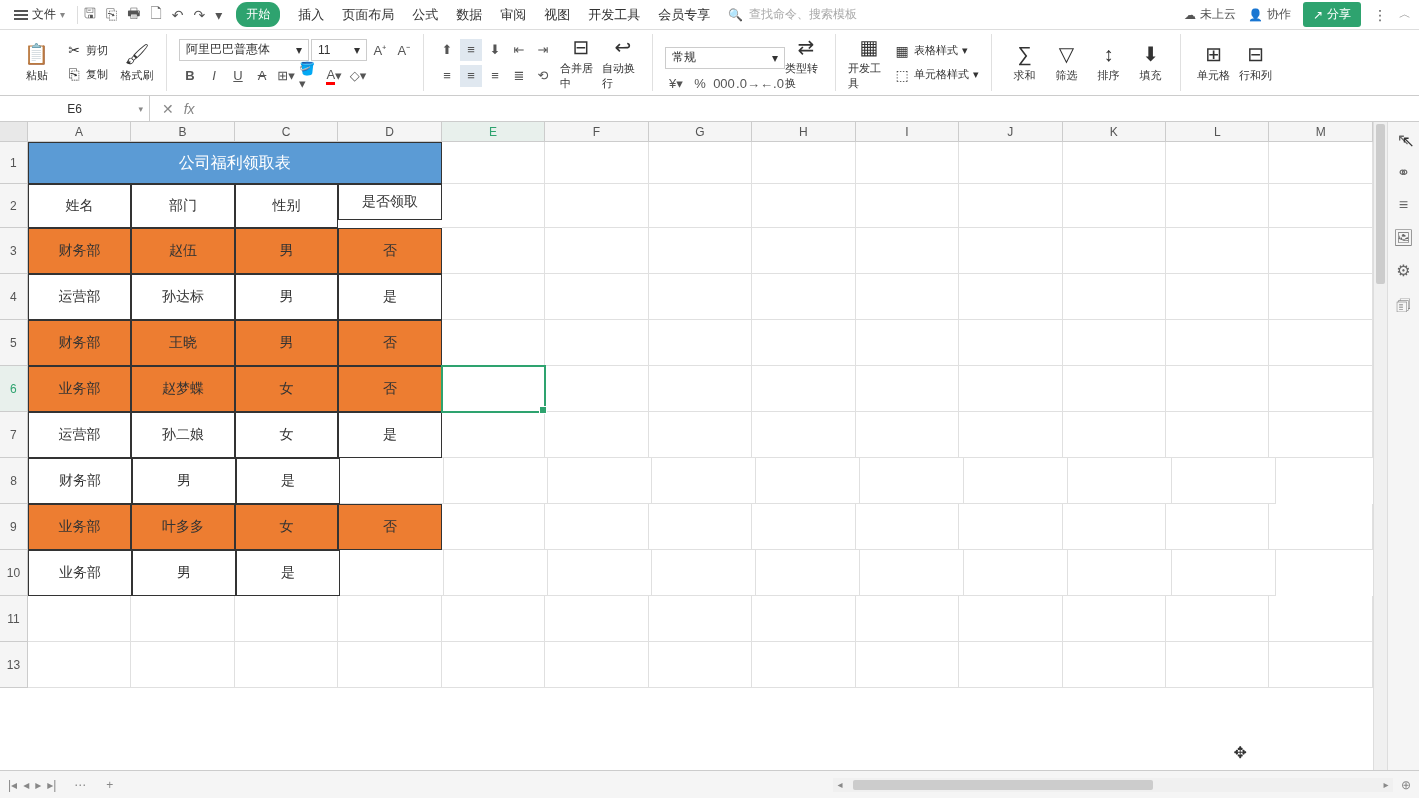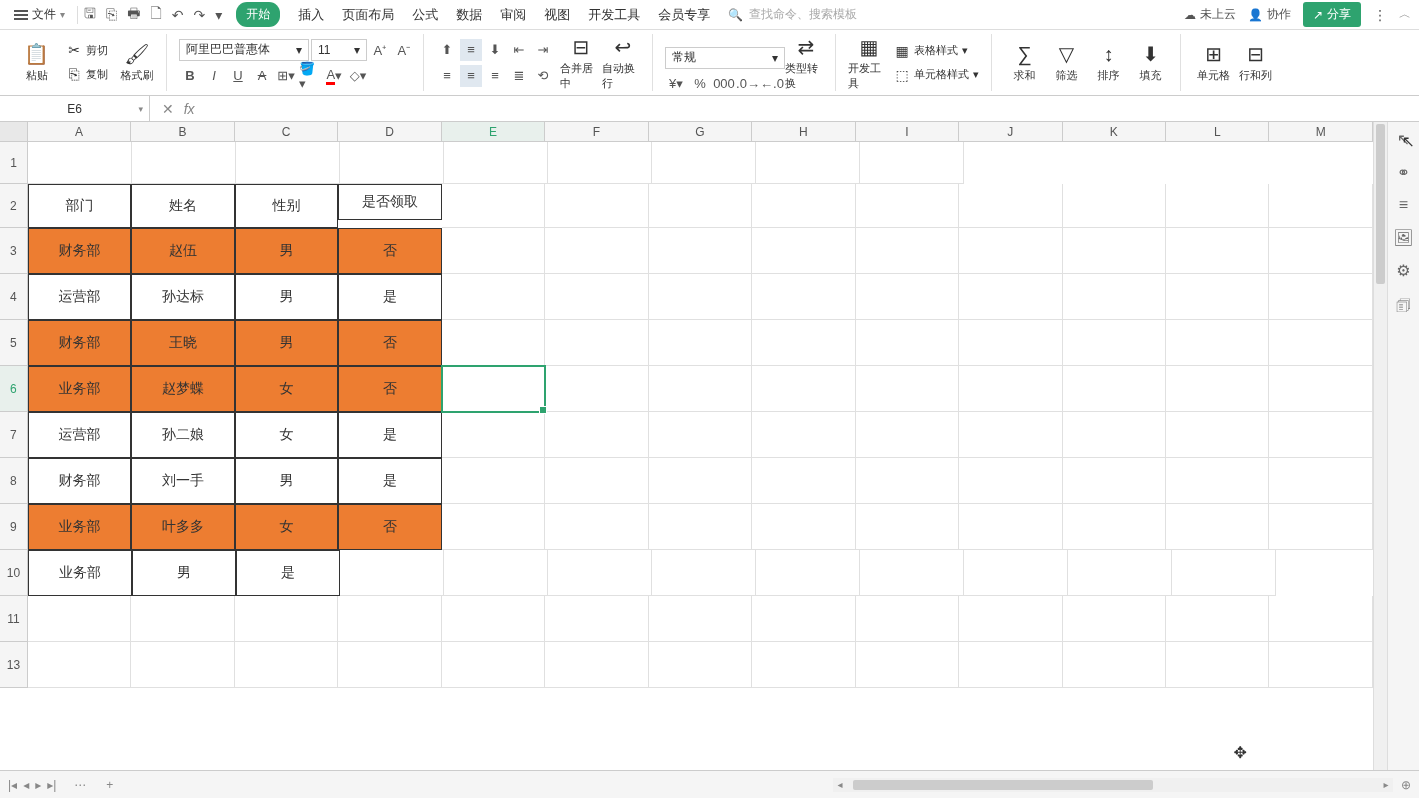--- a/index.html
+++ b/index.html
@@ -316,34 +316,35 @@
         <div class="colh" style="width:104px">G</div>
         <div class="colh" style="width:104px">H</div>
         <div class="colh" style="width:104px">I</div>
         <div class="colh" style="width:104px">J</div>
         <div class="colh" style="width:104px">K</div>
         <div class="colh" style="width:104px">L</div>
         <div class="colh" style="width:104px">M</div>
       </div>
       <div class="grow">
         <div class="rowh" style="height:42px">1</div>
+        <div class="cell title" style="width:416px;height:42px">公司福利领取表</div>
         <div class="cell" style="width:104px;height:42px"></div>
         <div class="cell" style="width:104px;height:42px"></div>
         <div class="cell" style="width:104px;height:42px"></div>
         <div class="cell" style="width:104px;height:42px"></div>
         <div class="cell" style="width:104px;height:42px"></div>
         <div class="cell" style="width:104px;height:42px"></div>
         <div class="cell" style="width:104px;height:42px"></div>
         <div class="cell" style="width:104px;height:42px"></div>
         <div class="cell" style="width:104px;height:42px"></div>
       </div>
       <div class="grow">
         <div class="rowh" style="height:44px">2</div>
+        <div class="cell hdr" style="width:104px;height:44px">姓名</div>
         <div class="cell hdr" style="width:104px;height:44px">部门</div>
-        <div class="cell hdr" style="width:104px;height:44px">姓名</div>
         <div class="cell hdr" style="width:104px;height:44px">性别</div>
         <div class="cell hdr" style="width:104px;height:36px">是否领取</div>
         <div class="cell" style="width:104px;height:44px"></div>
         <div class="cell" style="width:104px;height:44px"></div>
         <div class="cell" style="width:104px;height:44px"></div>
         <div class="cell" style="width:104px;height:44px"></div>
         <div class="cell" style="width:104px;height:44px"></div>
         <div class="cell" style="width:104px;height:44px"></div>
         <div class="cell" style="width:104px;height:44px"></div>
         <div class="cell" style="width:104px;height:44px"></div>
@@ -425,21 +426,20 @@
         <div class="cell" style="width:104px;height:46px"></div>
         <div class="cell" style="width:104px;height:46px"></div>
         <div class="cell" style="width:104px;height:46px"></div>
         <div class="cell" style="width:104px;height:46px"></div>
         <div class="cell" style="width:104px;height:46px"></div>
         <div class="cell" style="width:104px;height:46px"></div>
       </div>
       <div class="grow">
         <div class="rowh" style="height:46px">8</div>
         <div class="cell dat" style="width:104px;height:46px">财务部</div>
-        <div class="cell dat" style="width:104px;height:46px">刘一手</div>
         <div class="cell dat" style="width:104px;height:46px">男</div>
         <div class="cell dat" style="width:104px;height:46px">是</div>
         <div class="cell" style="width:104px;height:46px"></div>
         <div class="cell" style="width:104px;height:46px"></div>
         <div class="cell" style="width:104px;height:46px"></div>
         <div class="cell" style="width:104px;height:46px"></div>
         <div class="cell" style="width:104px;height:46px"></div>
         <div class="cell" style="width:104px;height:46px"></div>
         <div class="cell" style="width:104px;height:46px"></div>
         <div class="cell" style="width:104px;height:46px"></div>

